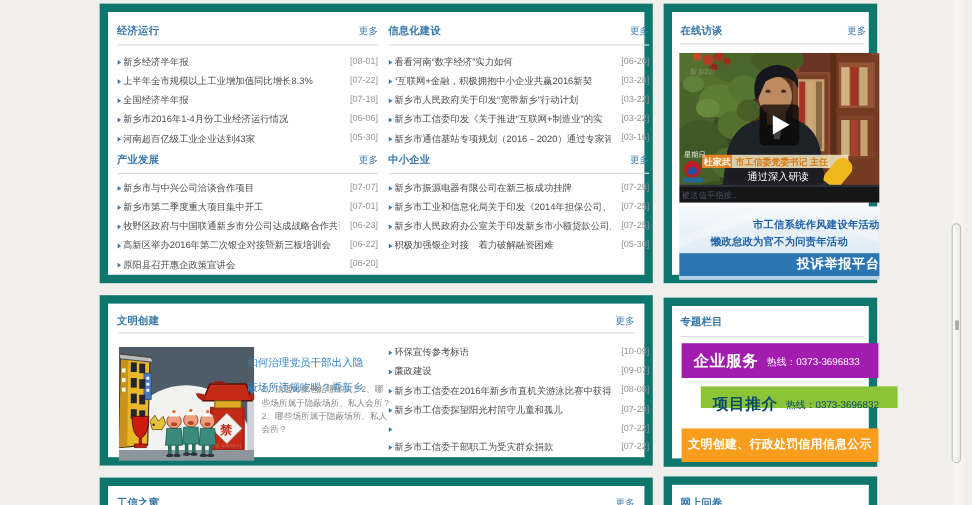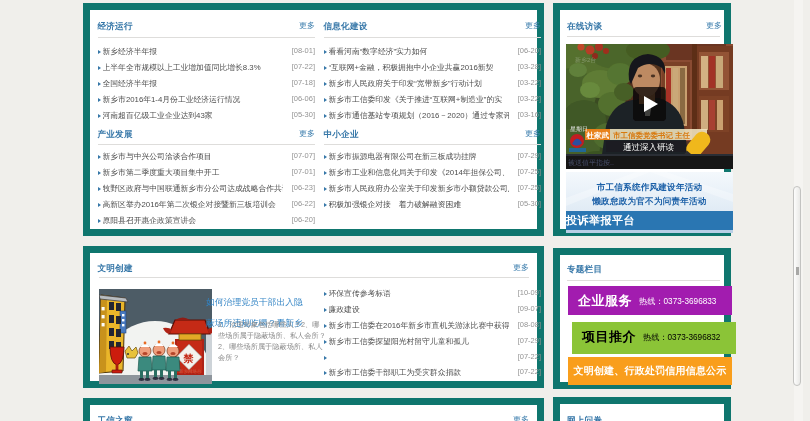--- a/index.html
+++ b/index.html
@@ -228,24 +228,24 @@
       </g>
     </svg>
   </div>
   <div id="banner" style="position:absolute;left:6px;top:162px;width:167px;height:61px;
       background:linear-gradient(180deg,#f4f8fc 0%,#e3edf6 55%,#d4e2f0 100%);overflow:hidden">
     <svg width="167" height="62" style="position:absolute;left:0;top:0">
       <path d="M84 0 L0 34 L0 26 L70 0 Z" fill="#ffffff" opacity="0.3"></path>
       <path d="M84 0 L167 30 L167 22 L100 0 Z" fill="#ffffff" opacity="0.3"></path>
       <path d="M0 56 L30 50 L60 54 L90 49 L120 54 L150 50 L167 53 L167 62 L0 62 Z" fill="#b9cfe6"></path>
     </svg>
-    <div style="position:absolute;left:0;right:0;top:10px;text-align:center;font-size:8.6px;font-weight:bold;color:#1d61a8;letter-spacing:.2px">市工信系统作风建设年活动</div>
+    <div style="position:absolute;left:0;right:0;top:10px;text-align:right;font-size:8.6px;font-weight:bold;color:#1d61a8;letter-spacing:.2px">市工信系统作风建设年活动</div>
     <div style="position:absolute;left:0;right:0;top:24px;text-align:center;font-size:8.6px;font-weight:bold;color:#1d61a8;letter-spacing:.2px">懒政怠政为官不为问责年活动</div>
     <div style="position:absolute;left:0;right:0;top:39px;height:19px;background:#2a76b2;
-      text-align:left;font-size:11px;font-weight:bold;color:#fff;line-height:19px;letter-spacing:.5px">投诉举报平台</div>
+      text-align:right;font-size:11px;font-weight:bold;color:#fff;line-height:19px;letter-spacing:.5px">投诉举报平台</div>
   </div>
 </div>
 
 <div class="panel" style="left:83px;top:246px;width:461px;height:142px">
   <div class="hd" style="left:7.5px;right:8px;top:4px"><span class="ht">文明创建</span><a class="more">更多</a></div>
   <div class="rule" style="top:24px"></div>
   <div id="cartoon" style="position:absolute;left:9px;top:36px;width:113px;height:95px;overflow:hidden">
     <svg width="113" height="95" xmlns="http://www.w3.org/2000/svg">
       <defs>
           <filter id="cb" x="-5%" y="-5%" width="110%" height="110%">
@@ -388,21 +388,21 @@
   </ul>
 </div>
 
 <div class="panel" style="left:553px;top:248px;width:178px;height:141px">
   <div class="hd" style="top:3px;left:7px;right:5px"><span class="ht">专题栏目</span></div>
   <div class="rule" style="top:25px;left:7px;right:4px"></div>
   <div style="position:absolute;left:8px;top:31px;width:164px;height:29px;background:#a21caf;color:#fff">
     <span style="position:absolute;left:10px;top:6px;font-size:13px;font-weight:bold;letter-spacing:.5px">企业服务</span>
     <span style="position:absolute;left:71px;top:9.5px;font-size:8.2px">热线：0373-3696833</span>
   </div>
-  <div style="position:absolute;left:12px;top:67px;width:164px;height:32px;background:#8bc437;color:#000000">
+  <div style="position:absolute;left:24px;top:67px;width:164px;height:18px;background:#8bc437;color:#0c4a6e">
     <span style="position:absolute;left:10px;top:6px;font-size:13px;font-weight:bold;letter-spacing:.5px">项目推介</span>
     <span style="position:absolute;left:71px;top:9.5px;font-size:8.2px">热线：0373-3696832</span>
   </div>
   <div style="position:absolute;left:8px;top:101.5px;width:164px;height:28px;background:#f99e1c;color:#fff;
       text-align:center;font-size:10px;font-weight:bold;line-height:28px;letter-spacing:.2px">文明创建、行政处罚信用信息公示</div>
 </div>
 
 <div class="panel" style="left:83px;top:398px;width:461px;height:60px">
   <div class="hd" style="left:7.5px;right:8px;top:4px"><span class="ht">工信之窗</span><a class="more">更多</a></div>
   <div class="rule" style="top:21px"></div>

